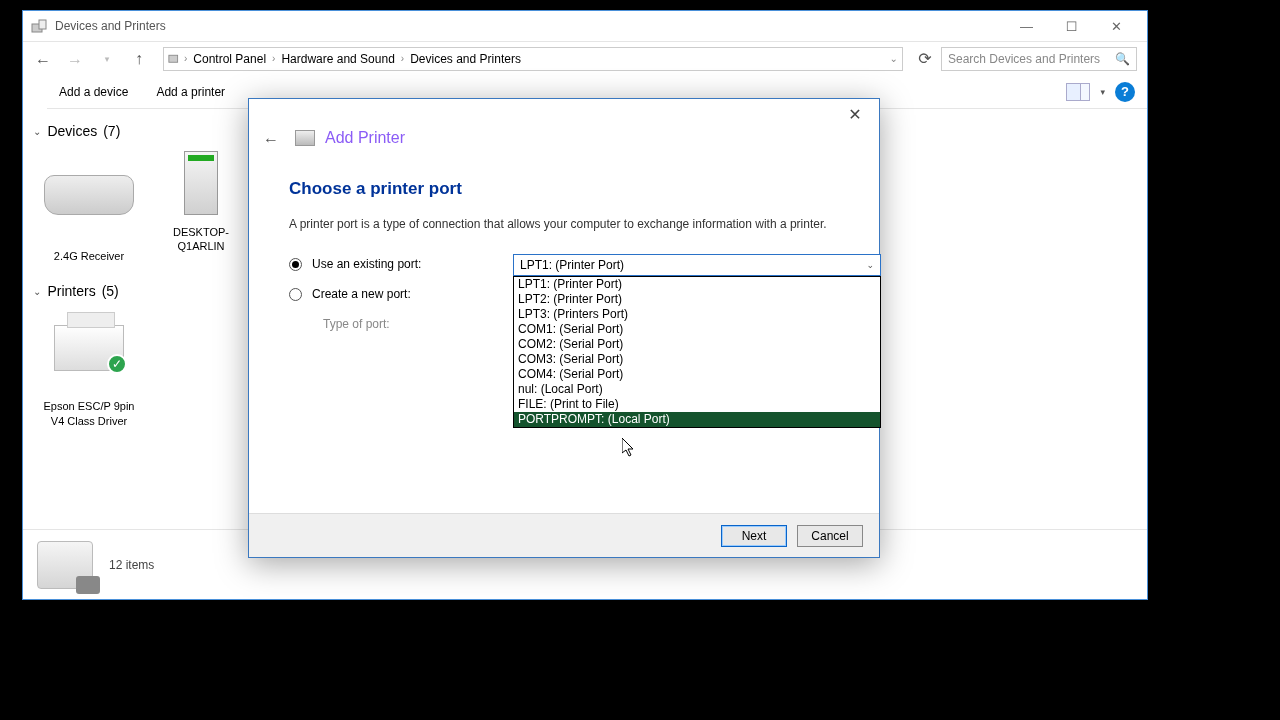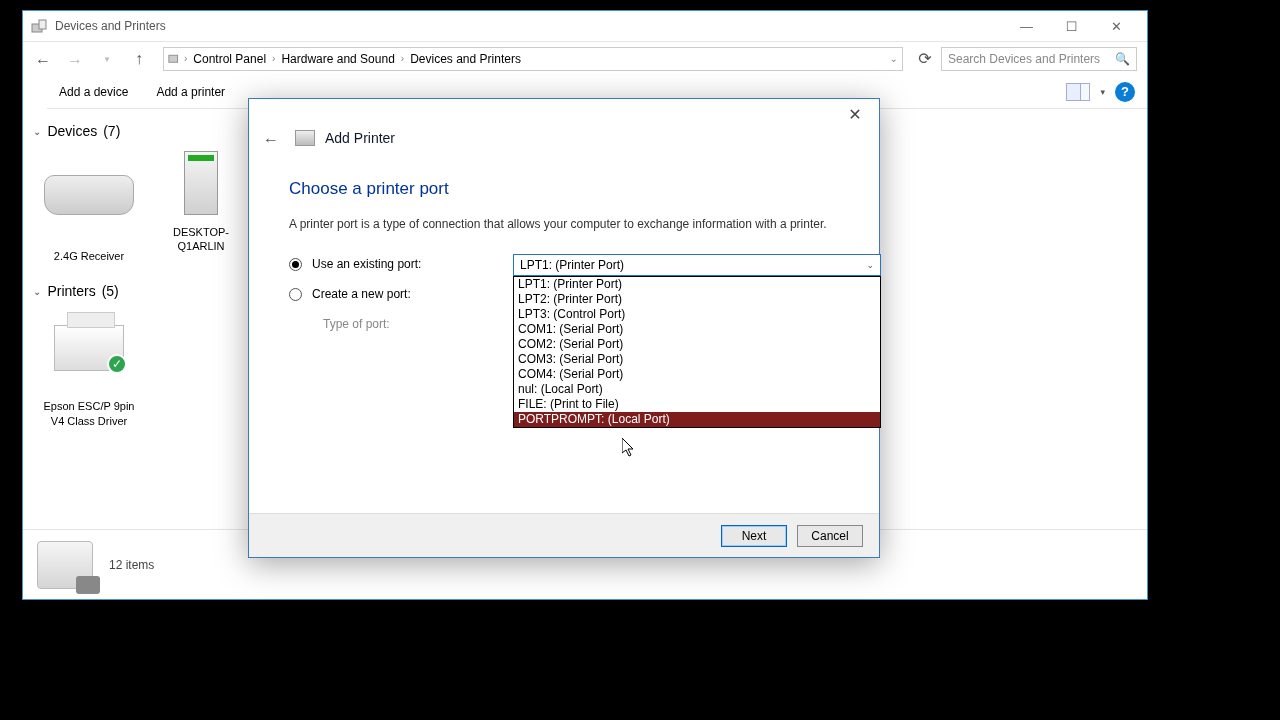--- a/index.html
+++ b/index.html
@@ -119,23 +119,23 @@
   display: flex; align-items: center; justify-content: flex-end;
   padding: 0 6px;
 }
 .close-x { width: 36px; height: 28px; display: flex; align-items: center; justify-content: center; color: #444; font-size: 16px; }
 .dialog-header {
   display: flex; align-items: center; gap: 10px;
   padding: 0 14px 10px 14px;
 }
 .back-arrow { color: #555; font-size: 16px; }
 .printer-mini { width: 20px; height: 16px; background: linear-gradient(#eee,#bbb); border:1px solid #999; margin-left: 6px; }
-.dialog-title { font-size: 14px; color: #0f172a; }
+.dialog-title { font-size: 16px; color: #8b5cf6; }
 .dialog-body { padding: 4px 40px 0 40px; }
-.step-title { font-size: 17px; color: #003399; margin: 18px 0 18px 0; }
+.step-title { font-size: 17px; color: #003399; margin: 18px 0 18px 0; font-weight: bold; }
 .desc { font-size: 12px; color: #333; margin-bottom: 26px; }
 .radio-row { display: flex; align-items: center; gap: 10px; font-size: 12px; margin-bottom: 16px; position: relative; }
 .radio { width: 13px; height: 13px; border: 1px solid #555; border-radius: 50%; position: relative; flex-shrink:0; }
 .radio.on::after { content:""; position:absolute; left:2px; top:2px; width:7px; height:7px; background:#000; border-radius:50%; }
 .field-label { width: 160px; }
 .port-type-label { padding-left: 34px; font-size: 12px; color: #888; }
 
 .combo {
   position: absolute;
   left: 224px; top: -3px;
@@ -149,21 +149,21 @@
 .dropdown {
   position: absolute;
   left: 224px; top: 19px;
   width: 368px;
   border: 1px solid #000;
   background: #fff;
   font-size: 12px;
   z-index: 10;
 }
 .dropdown .opt { padding: 0 4px; height: 15px; line-height: 15px; cursor: default; }
-.dropdown .opt.hl { background: #7f1d1d; color: #fff; }
+.dropdown .opt.hl { background: #14532d; color: #fff; }
 
 .dialog-footer {
   position: absolute;
   left: 0; right: 0; bottom: 0;
   height: 44px;
   background: #f0f0f0;
   border-top: 1px solid #ddd;
   display: flex; align-items: center; justify-content: flex-end;
   padding: 0 16px; gap: 10px;
 }
@@ -305,21 +305,21 @@
       <span class="radio on"></span>
       <span class="field-label">Use an existing port:</span>
 
       <div class="combo">
         <span>LPT1: (Printer Port)</span>
         <span class="caret">⌄</span>
       </div>
       <div class="dropdown" id="port-dropdown">
           <div class="opt">LPT1: (Printer Port)</div>
           <div class="opt">LPT2: (Printer Port)</div>
-          <div class="opt">LPT3: (Control Port)</div>
+          <div class="opt">LPT3: (Printers Port)</div>
           <div class="opt">COM1: (Serial Port)</div>
           <div class="opt">COM2: (Serial Port)</div>
           <div class="opt">COM3: (Serial Port)</div>
           <div class="opt">COM4: (Serial Port)</div>
           <div class="opt">nul: (Local Port)</div>
           <div class="opt">FILE: (Print to File)</div>
           <div class="opt hl">PORTPROMPT: (Local Port)</div>
         </div>
     </div>
 

